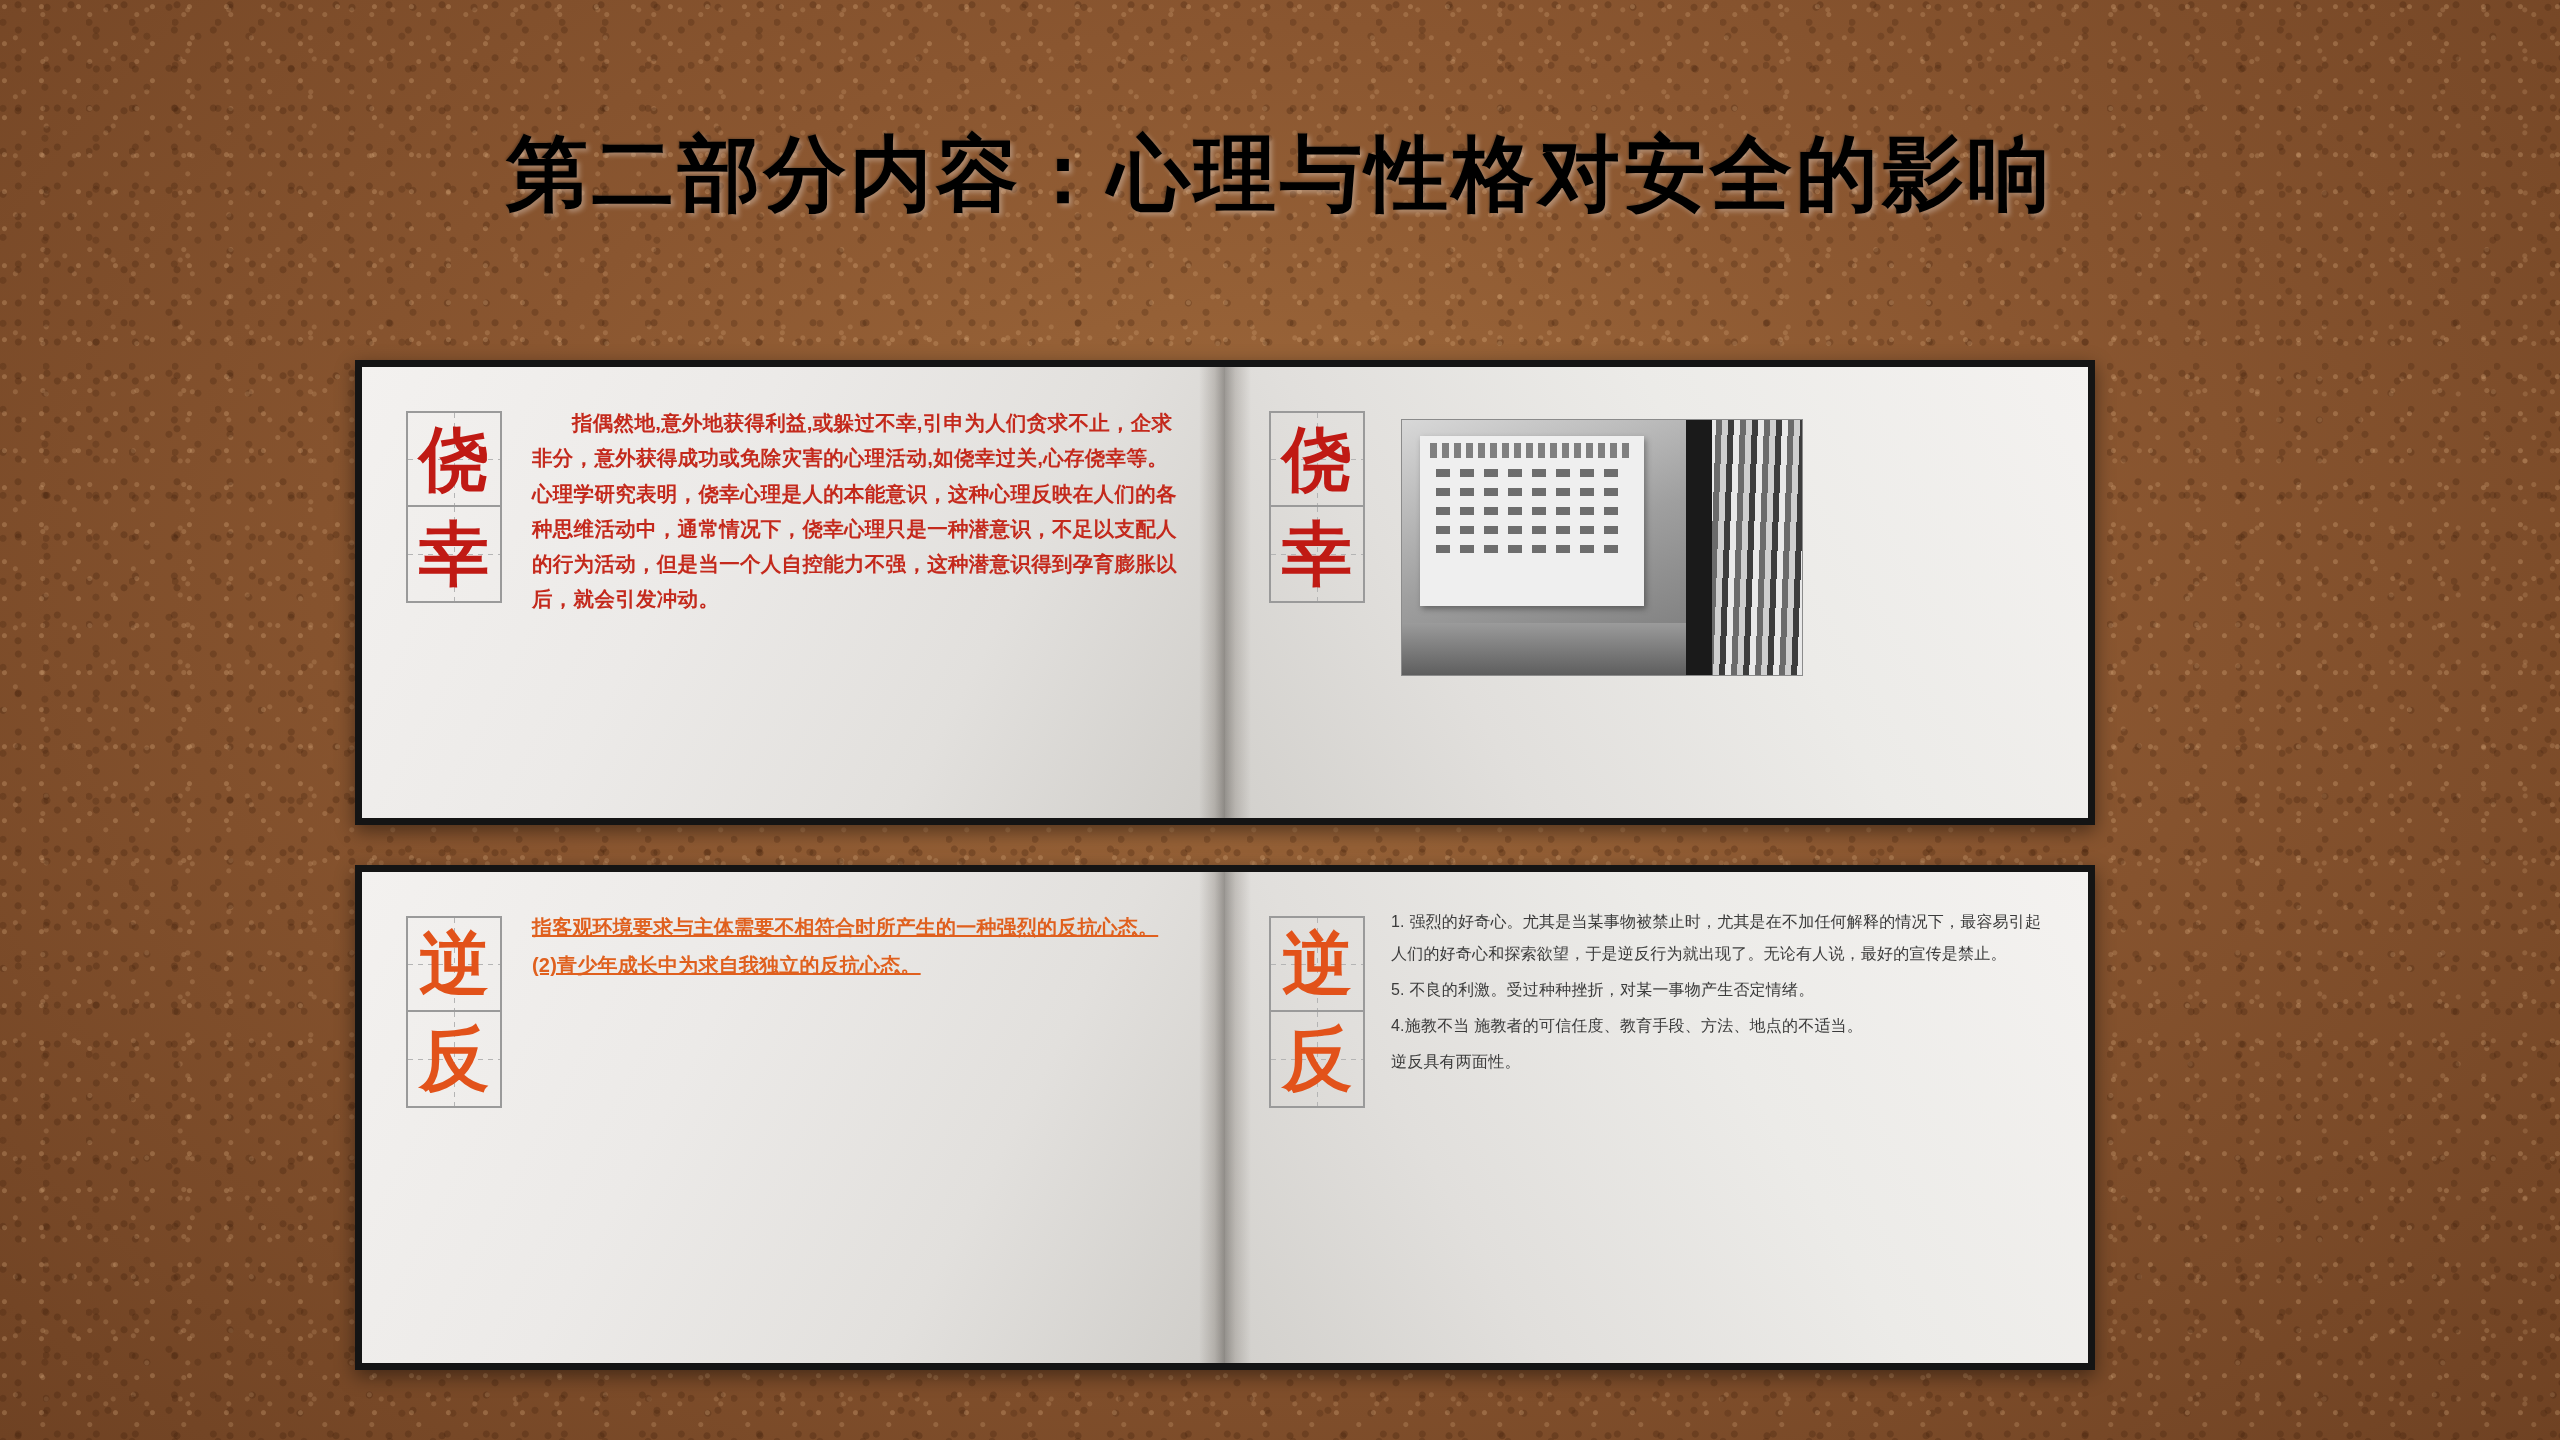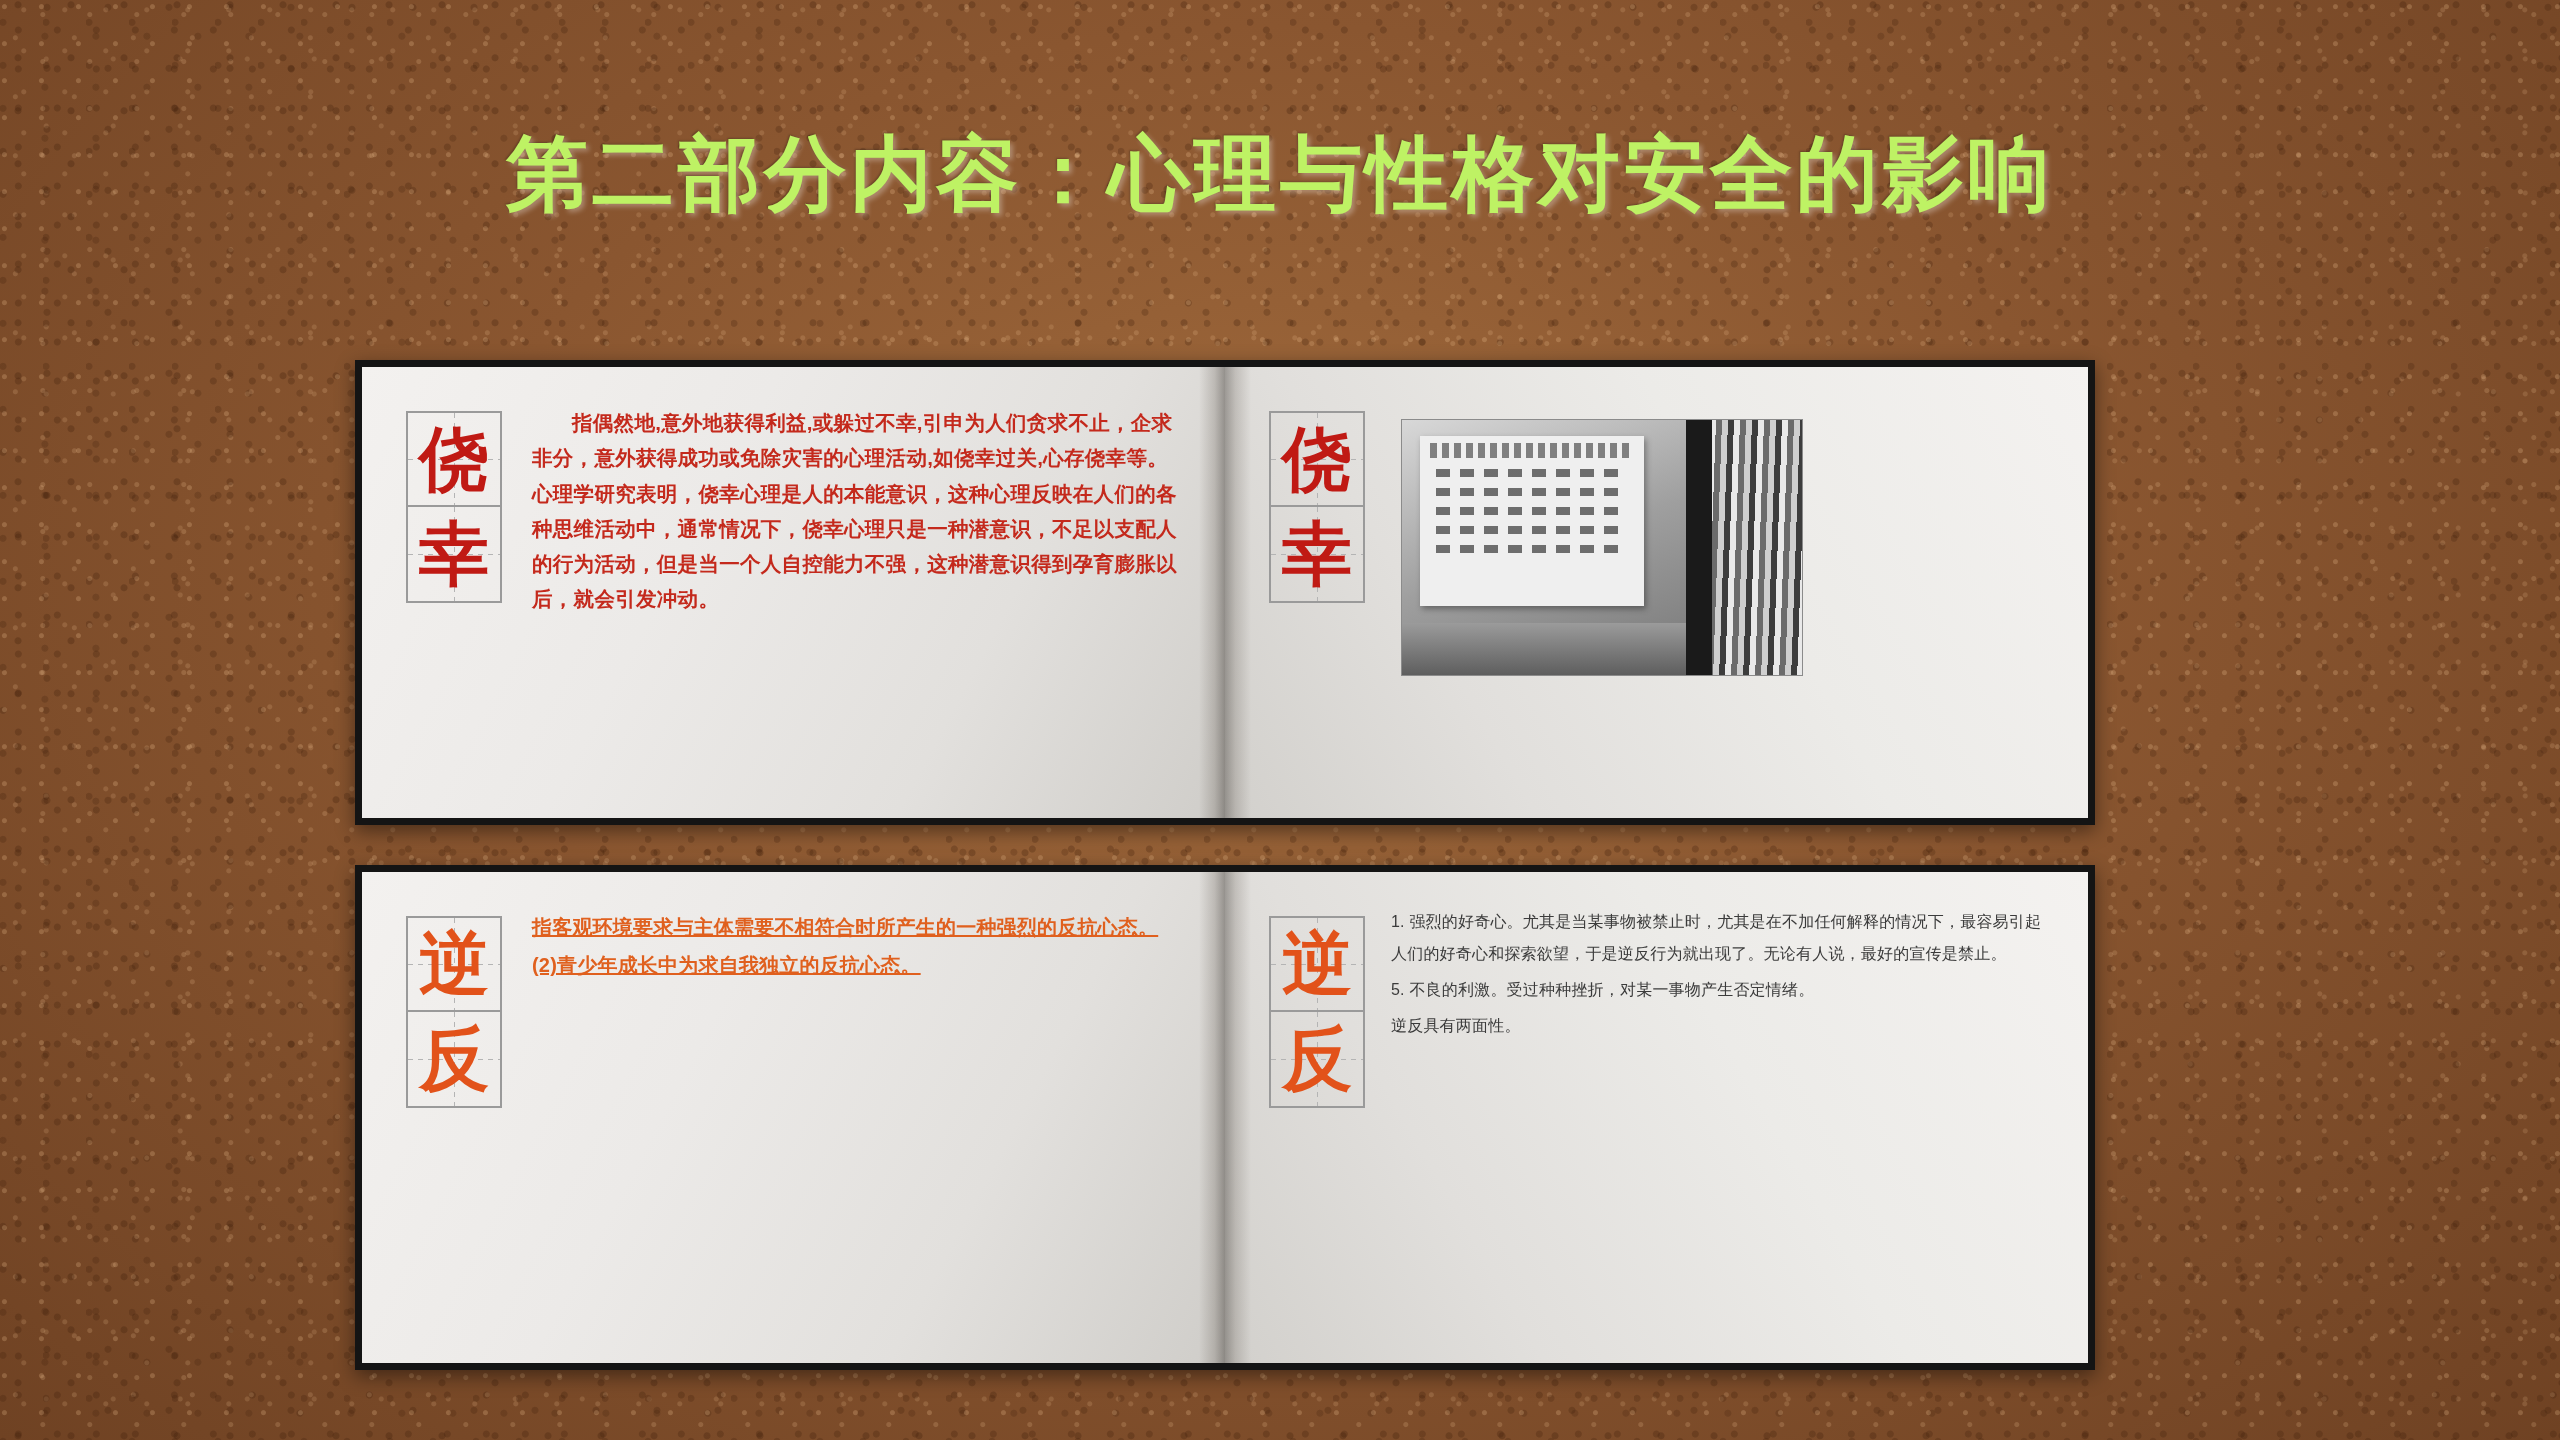--- a/index.html
+++ b/index.html
@@ -34,21 +34,21 @@
   }
 
   .title {
     position: absolute;
     top: 120px;
     left: 0;
     width: 2560px;
     text-align: center;
     font-size: 82px;
     font-weight: bold;
-    color: #bef264;
+    color: #000000;
     letter-spacing: 4px;
     text-shadow: 3px 3px 5px rgba(255,255,255,0.30), -1px -1px 2px rgba(0,0,0,0.25);
     font-family: "DejaVu Sans", "Liberation Sans", sans-serif;
   }
 
   
   .photo-row {
     position: absolute;
     left: 355px;
     width: 1740px;
@@ -286,20 +286,21 @@
           <div class="char-cell char-orange">
             <span>逆</span>
           </div>
           <div class="char-cell char-orange">
             <span>反</span>
           </div>
         </div>
         <div class="body-text t-dark">
           <p>1. 强烈的好奇心。尤其是当某事物被禁止时，尤其是在不加任何解释的情况下，最容易引起人们的好奇心和探索欲望，于是逆反行为就出现了。无论有人说，最好的宣传是禁止。</p>
           <p>5. 不良的利激。受过种种挫折，对某一事物产生否定情绪。</p>
+          <p>4.施教不当 施教者的可信任度、教育手段、方法、地点的不适当。</p>
           <p>逆反具有两面性。</p>
         </div>
       </div>
     </div>
 
   </div>
 
 </div>
 
 </body></html>

